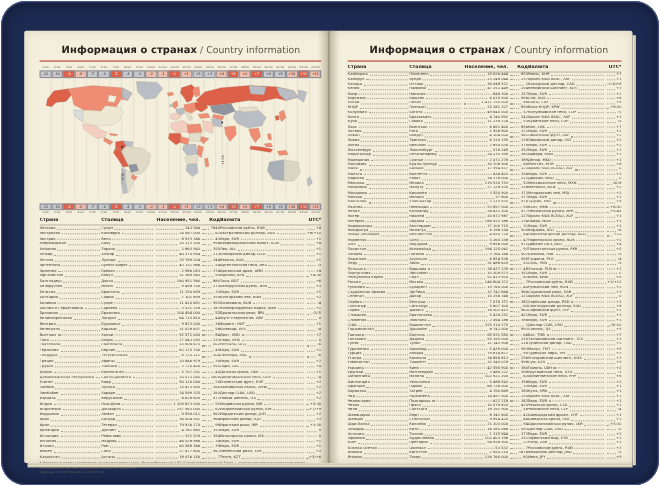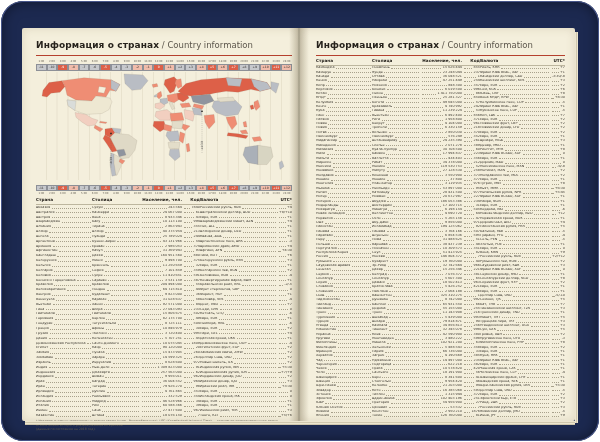--- a/index.html
+++ b/index.html
@@ -15,21 +15,21 @@
   .spine{position:absolute;left:289px;top:28px;width:20px;height:393px;pointer-events:none;
          background:linear-gradient(90deg,rgba(70,55,25,0),rgba(70,55,25,.22) 42%,rgba(45,38,18,.38) 50%,rgba(70,55,25,.22) 58%,rgba(70,55,25,0));}
   .page-stack{position:absolute;left:25px;top:421px;width:550px;height:4px;
          background:repeating-linear-gradient(180deg,#ece5cf 0 1px,#cfc7ad 1px 2px);}
   .page-stack-r{position:absolute;left:575px;top:32px;width:3px;height:391px;
          background:repeating-linear-gradient(90deg,#ece5cf 0 1px,#cfc7ad 1px 2px);}
 
   .content{position:absolute;inset:0;padding:5px 7px 0 14px;box-sizing:border-box;}
   .page--right .content{padding:5px 10px 0 17px;}
 
-  .title-line{white-space:nowrap;overflow:hidden;}
+  .title-line{white-space:nowrap;overflow:hidden;margin-left:20px;}
   .title-ru{font-size:9px;font-weight:bold;color:#26221c;letter-spacing:.1px;}
   .title-en{font-size:8.5px;color:#5c564c;}
   .rule{height:1.6px;background:var(--accent,#b5402e);margin:2.5px 0 3px 0;}
 
   
   .tzbar{width:100%;}
   .tz-row{display:flex;width:100%;}
   .tz-row.times .tz-cell{height:5px;font-size:2.6px;color:#6b665a;border:none;background:transparent;}
   .tz-row.offsets .tz-cell{height:6.5px;font-size:3px;color:#2e2b26;border:.4px solid #8d9097;}
   .tz-cell{flex:1 1 0;display:flex;align-items:center;justify-content:center;overflow:hidden;

